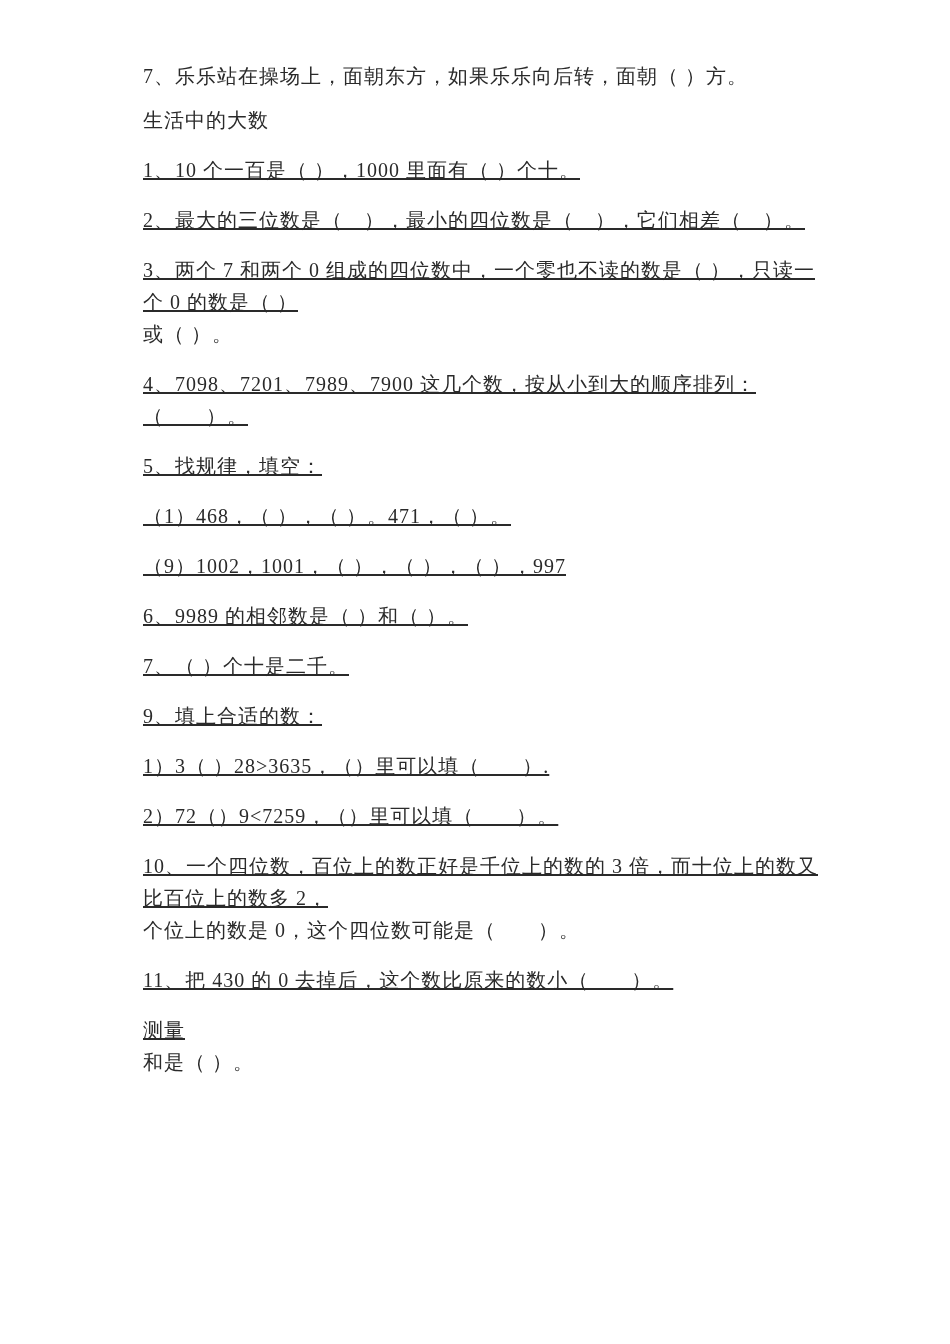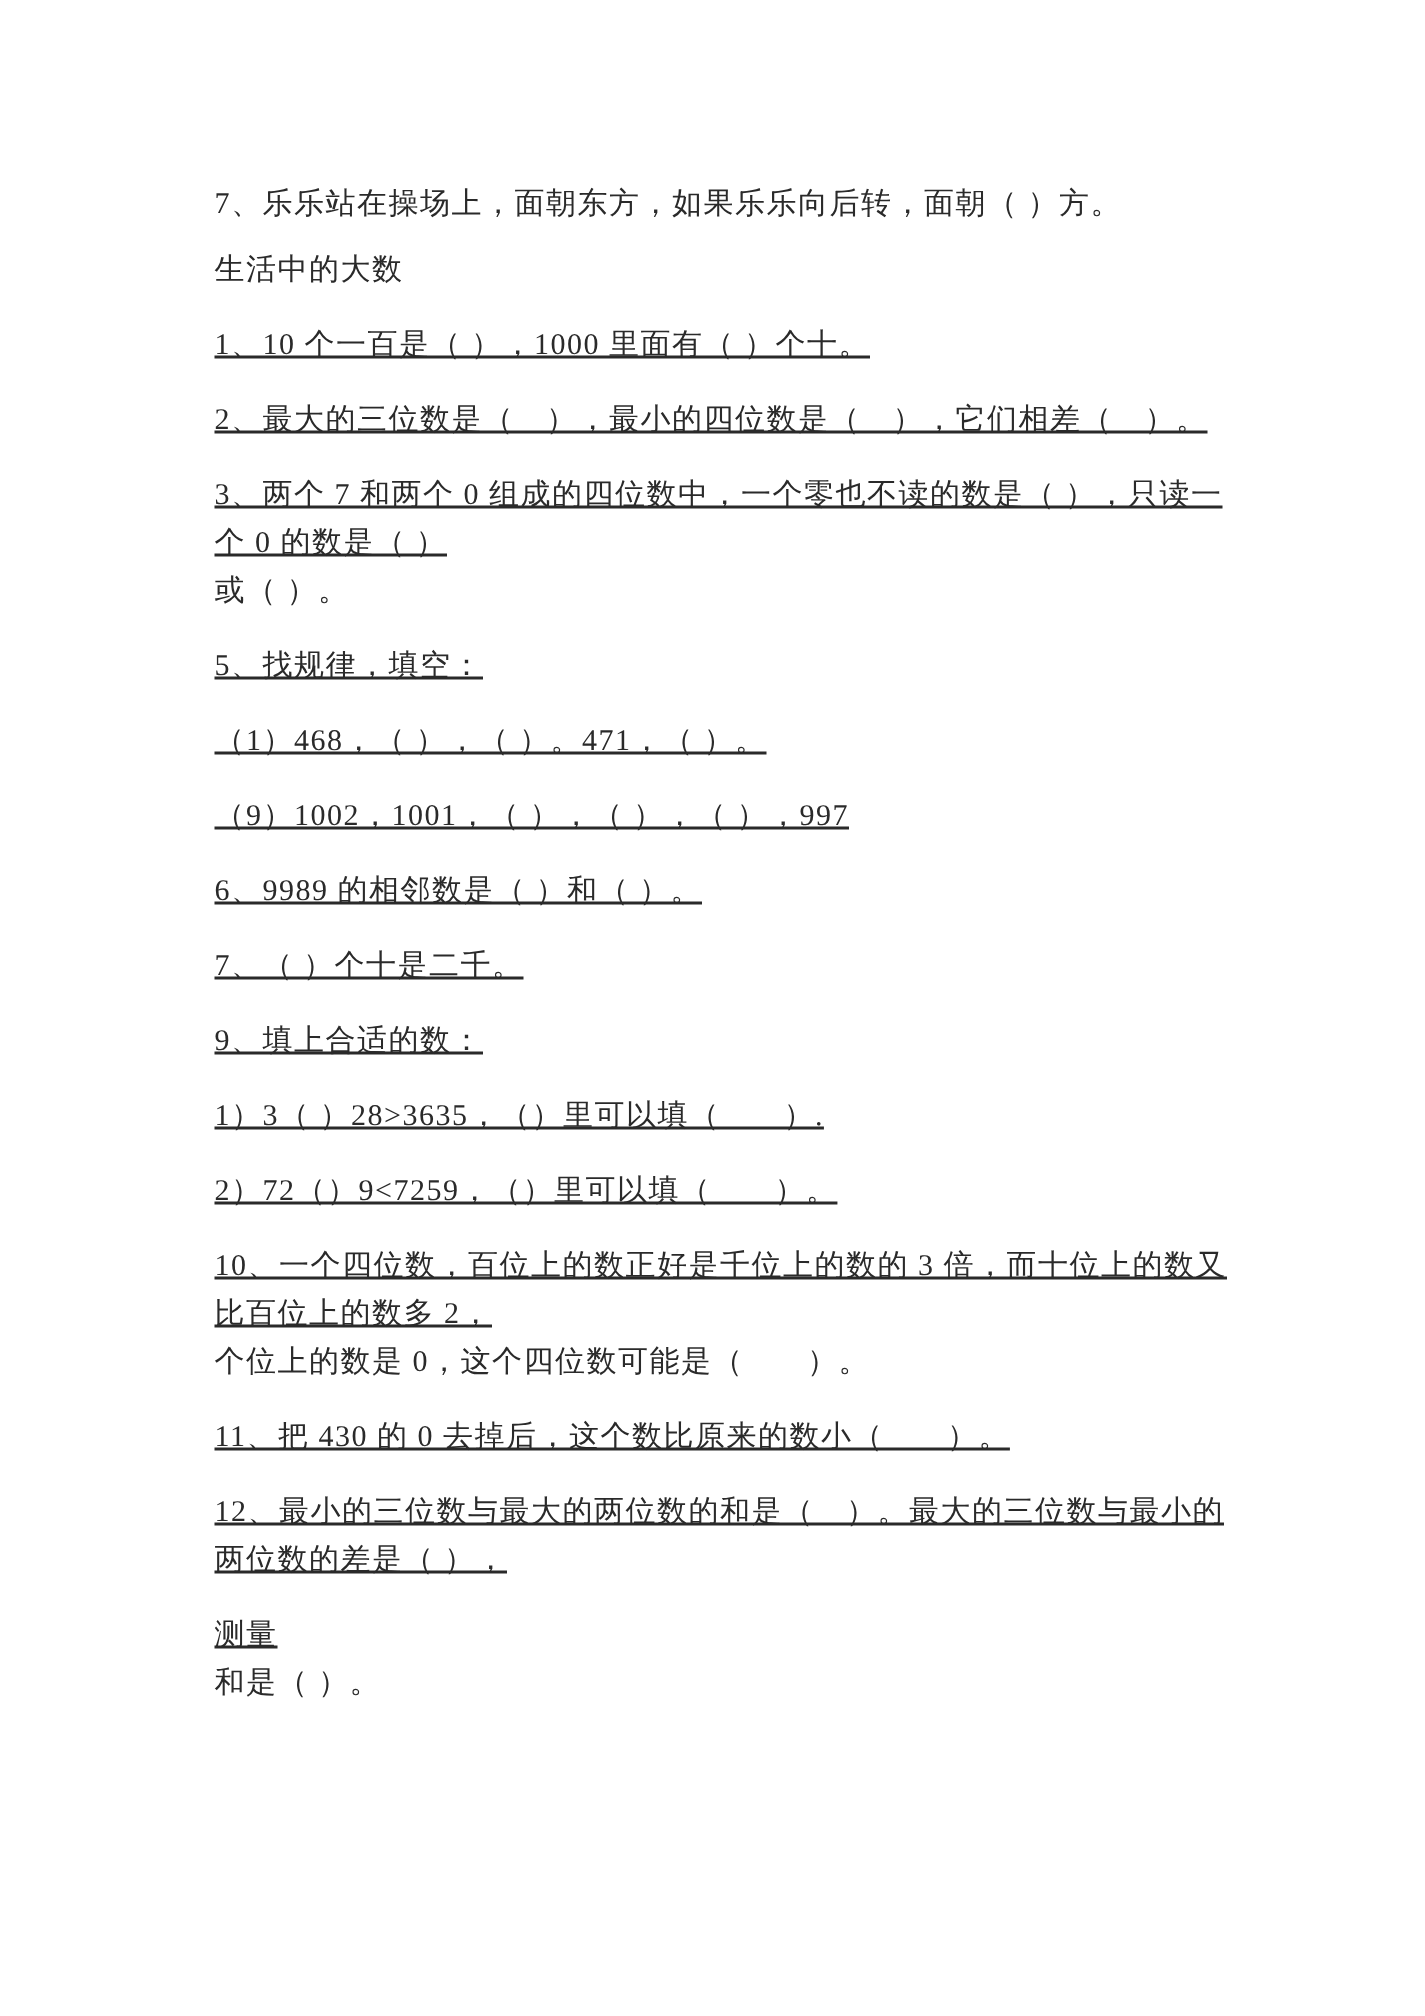--- a/index.html
+++ b/index.html
@@ -9,21 +9,21 @@
   body {
     width: 950px;
     height: 1344px;
     background: #ffffff;
     font-family: "Liberation Serif", "DejaVu Serif", serif;
   }
   .page {
     box-sizing: border-box;
     width: 950px;
     height: 1344px;
-    padding: 120px 118px 0 143px;
+    padding: 60px 118px 0 143px;
     background: #ffffff;
     overflow: hidden;
   }
   .line {
     font-size: 20px;
     line-height: 32px;
     letter-spacing: 1px;
     white-space: pre-wrap;
     color: #2a2a2a;
   }
@@ -35,28 +35,28 @@
 </head>
 <body>
 
 <div class="page">
   <div class="line">7、乐乐站在操场上，面朝东方，如果乐乐向后转，面朝（ ）方。</div>
   <div class="line gap-sm">生活中的大数</div>
   <div class="line gap">1、10 个一百是（ ），1000 里面有（ ）个十。</div>
   <div class="line gap">2、最大的三位数是（　），最小的四位数是（　），它们相差（　）。</div>
   <div class="line gap">3、两个 7 和两个 0 组成的四位数中，一个零也不读的数是（ ），只读一个 0 的数是（ ）</div>
   <div class="line">或（ ）。</div>
+  <div class="line gap">4、7098、7201、7989、7900 这几个数，按从小到大的顺序排列：（　　）。</div>
   <div class="line gap">5、找规律，填空：</div>
   <div class="line gap">（1）468，（ ），（ ）。471，（ ）。</div>
   <div class="line gap">（9）1002，1001，（ ），（ ），（ ），997</div>
   <div class="line gap">6、9989 的相邻数是（ ）和（ ）。</div>
   <div class="line gap">7、（ ）个十是二千。</div>
   <div class="line gap">9、填上合适的数：</div>
   <div class="line gap">1）3（ ）28&gt;3635，（）里可以填（　　）.</div>
   <div class="line gap">2）72（）9&lt;7259，（）里可以填（　　）。</div>
   <div class="line gap">10、一个四位数，百位上的数正好是千位上的数的 3 倍，而十位上的数又比百位上的数多 2，</div>
   <div class="line">个位上的数是 0，这个四位数可能是（　　）。</div>
   <div class="line gap">11、把 430 的 0 去掉后，这个数比原来的数小（　　）。</div>
-  <div class="line gap">12、最小的三位数与最大的两位数的和是（　）。最大的三位数与最小的两位数的差是（ ），</div>
   <div class="line gap">测量</div>
   <div class="line">和是（ ）。</div>
 
 </div>
 
 </body></html>

